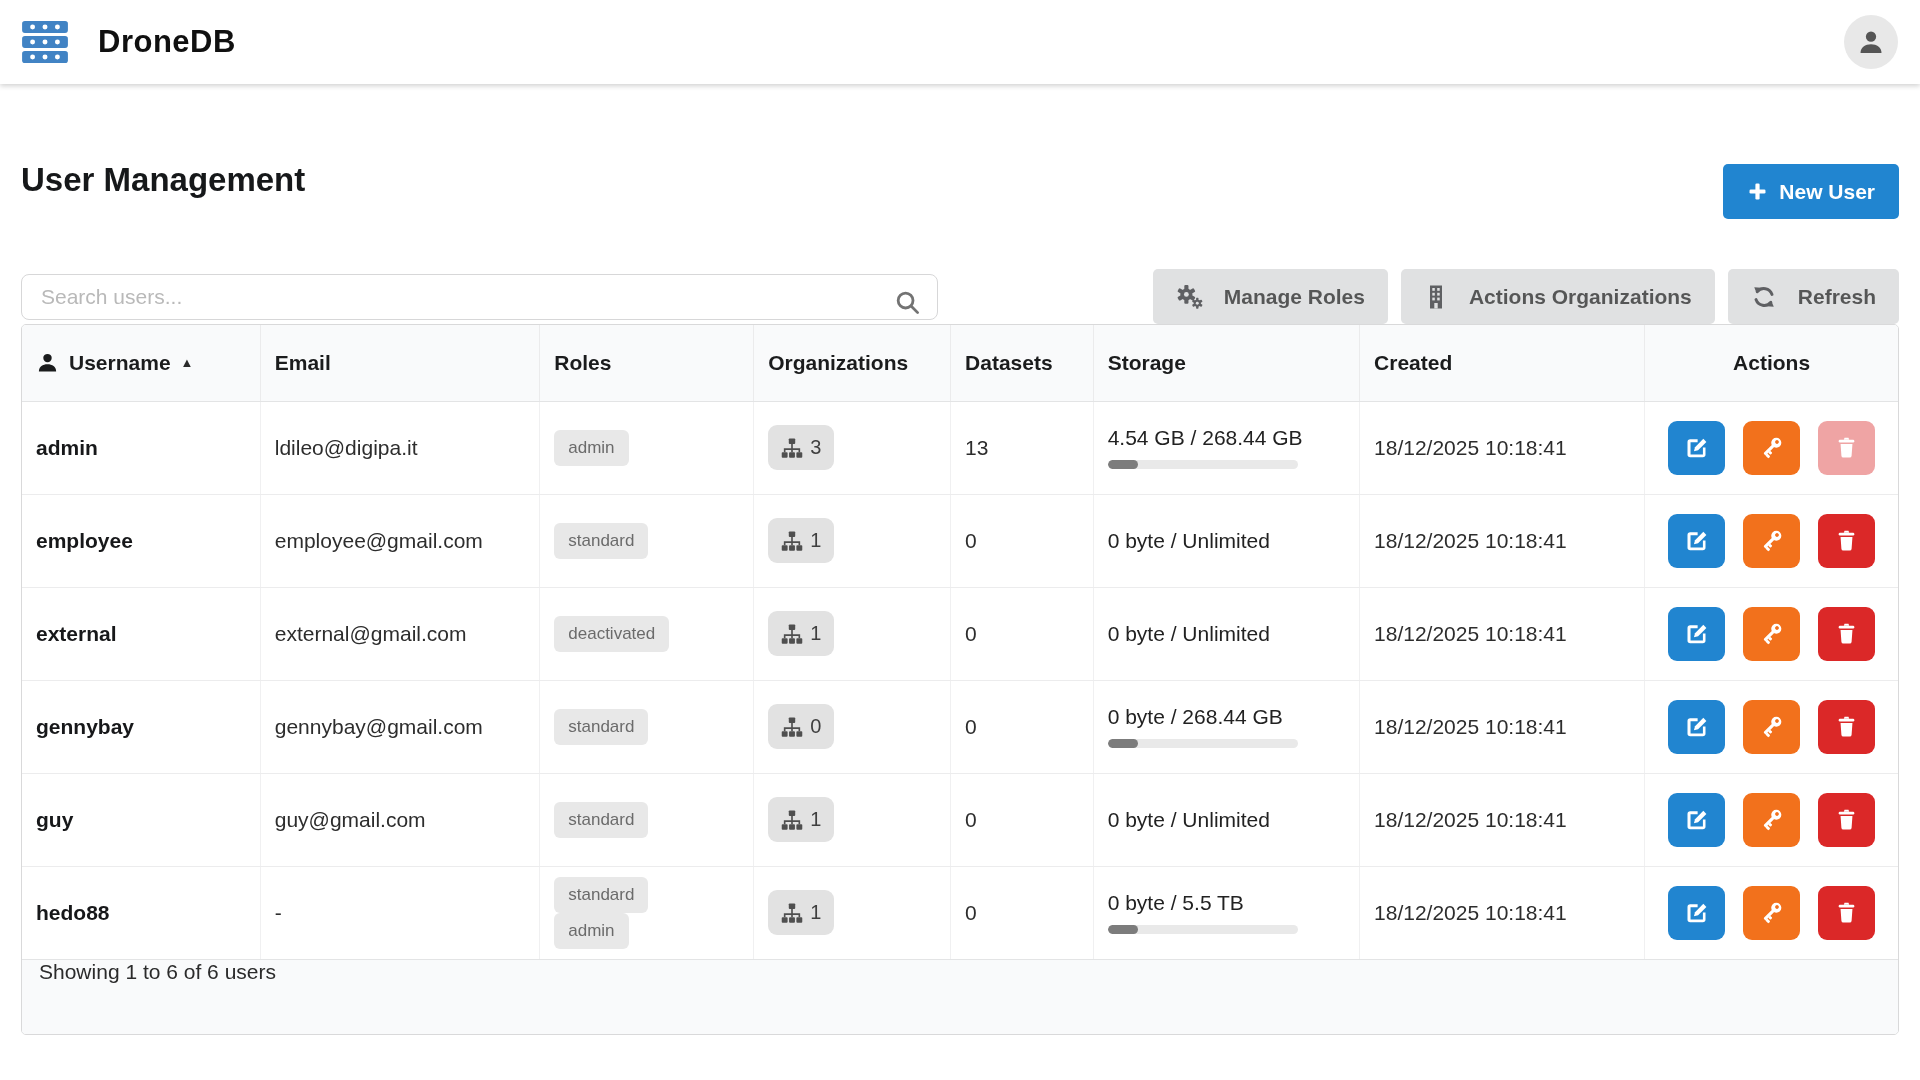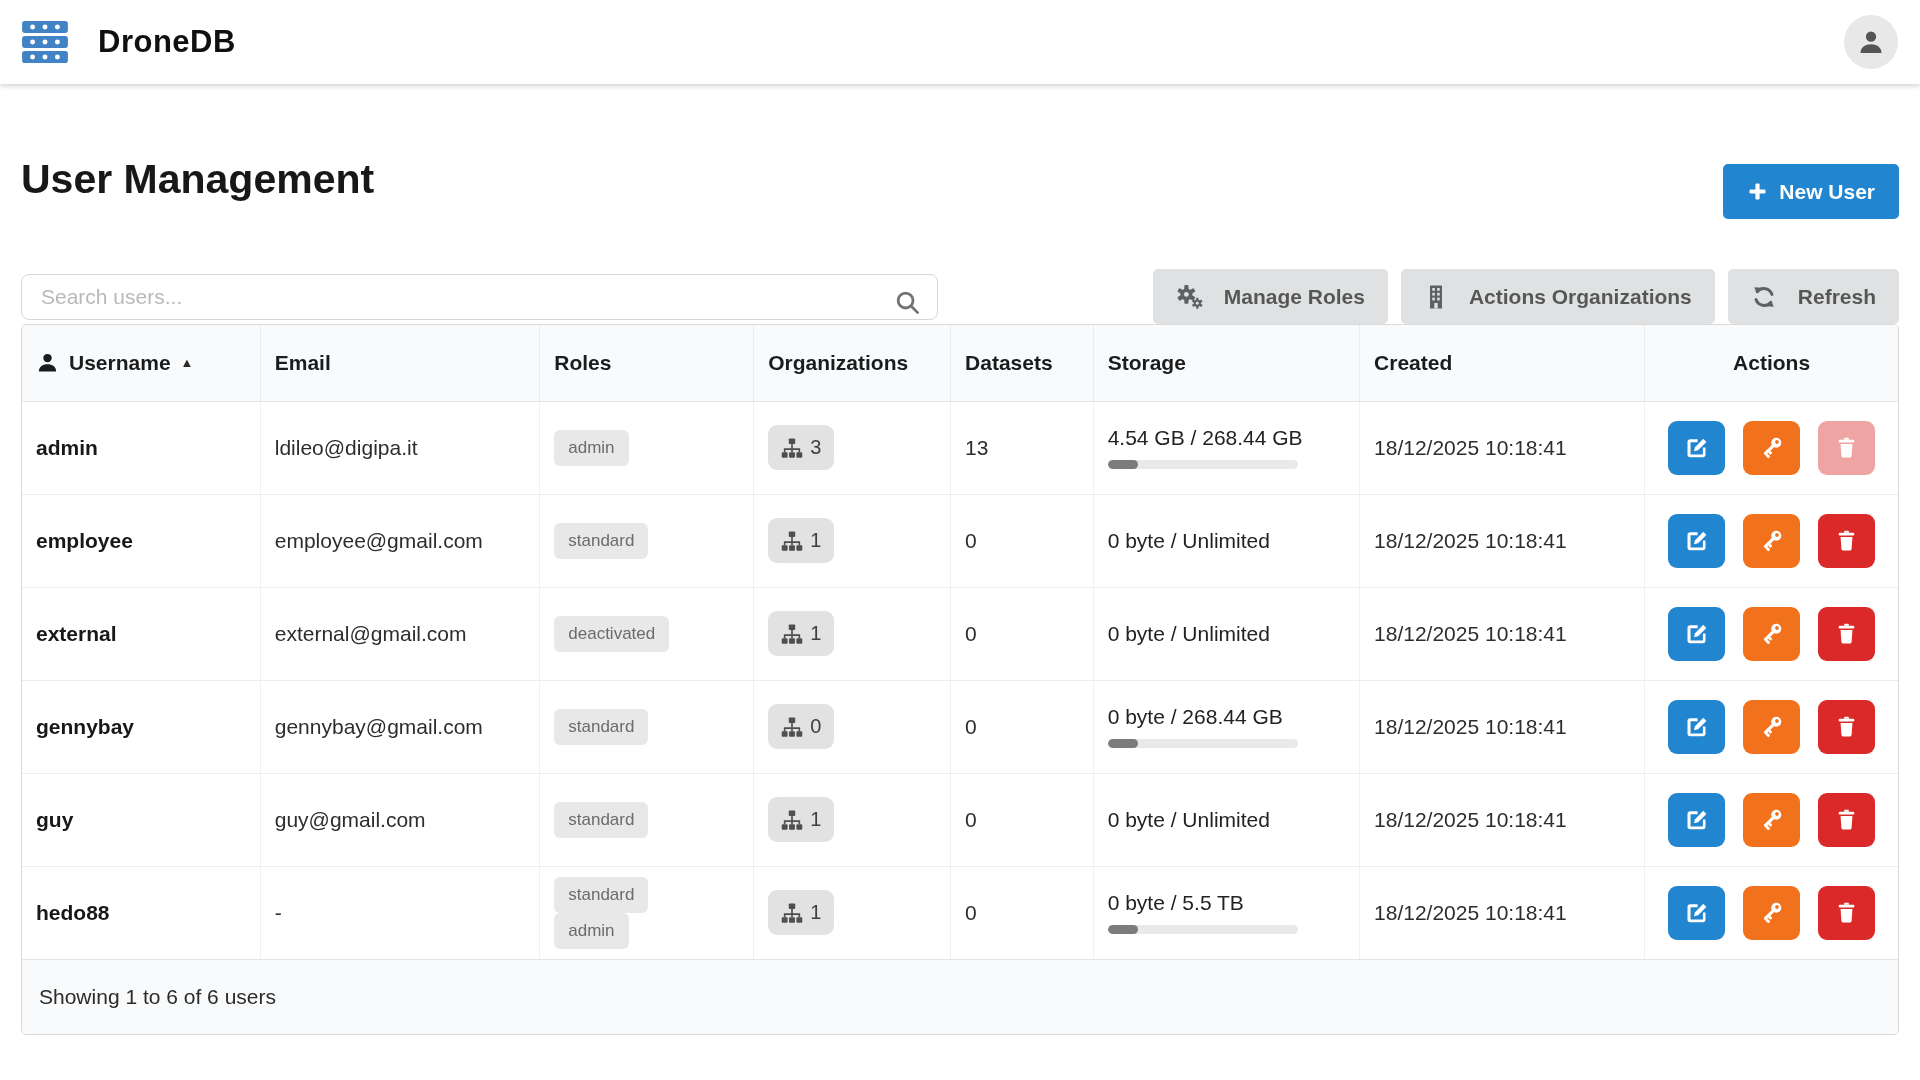--- a/index.html
+++ b/index.html
@@ -10,21 +10,21 @@
   .topbar { height: 84px; display: flex; align-items: center; padding: 0 22px;
     background: #fff; box-shadow: 0 2px 5px rgba(0,0,0,.18); position: relative; z-index: 5; }
   .brand { display: flex; align-items: center; gap: 30px; }
   .brand-name { font-size: 31px; font-weight: bold; color: #101010; letter-spacing: .5px; }
   .avatar-btn { margin-left: auto; width: 54px; height: 54px; border-radius: 50%;
     background: #e8e8e8; border: none; display: flex; align-items: center; justify-content: center; cursor: pointer; }
 
   
   .page { padding: 0 21px; }
   .title-row { margin-top: 56px; display: flex; align-items: center; justify-content: space-between; }
-  .page-title { font-size: 41px; font-weight: bold; color: #16181a; }
+  .page-title { font-size: 33px; font-weight: bold; color: #16181a; }
   .new-user-btn { background: var(--primary-blue); color: #fff; border: none; border-radius: 5px;
     height: 55px; padding: 0 24px; font-size: 21px; font-weight: bold; font-family: inherit;
     display: flex; align-items: center; gap: 11px; cursor: pointer; margin-top: 24px; }
 
   .toolbar { margin-top: 50px; display: flex; align-items: center; }
   .search-wrap { position: relative; width: 917px; }
   .search-wrap input { width: 100%; height: 46px; border: 1px solid #d7d7d8; border-radius: 8px;
     padding: 0 56px 0 19px; font-size: 21px; font-family: inherit; color: #333; outline: none; }
   .search-wrap input::placeholder { color: #b9b9b9; }
   .search-icon { position: absolute; right: 17px; top: 15px; }
@@ -59,21 +59,21 @@
   .progress .fill { height: 100%; background: #7c7c7c; border-radius: 5px; }
 
   .c-actions { text-align: center; }
   .action { width: 57px; height: 54px; border: none; border-radius: 9px; margin: 0 6px;
     display: inline-flex; align-items: center; justify-content: center; cursor: pointer; vertical-align: middle; }
   .action.edit { background: var(--action-edit); }
   .action.key  { background: var(--action-key); }
   .action.del  { background: var(--action-delete); }
   .action.disabled { opacity: .42; cursor: default; }
 
-  .tfoot { background: var(--header-bg); height: 74px; display: flex; align-items: center;
+  .tfoot { background: var(--header-bg); height: 74px; display: flex; align-items: flex-start;
     padding: 0 17px; }
   .tfoot-summary { font-size: 21px; color: #2b2b2b; }
   .tfoot-right { margin-left: auto; display: flex; align-items: center; gap: 20px; }
   .ipp-label { font-size: 21px; color: #2b2b2b; }
   .ipp-select { width: 84px; height: 55px; background: #fff; border: 1px solid #d7d7d8; border-radius: 4px;
     display: flex; align-items: center; justify-content: center; gap: 14px; font-size: 22px; color: #1b1c1d;
     cursor: pointer; }
 </style>
 </head>
 <body>

